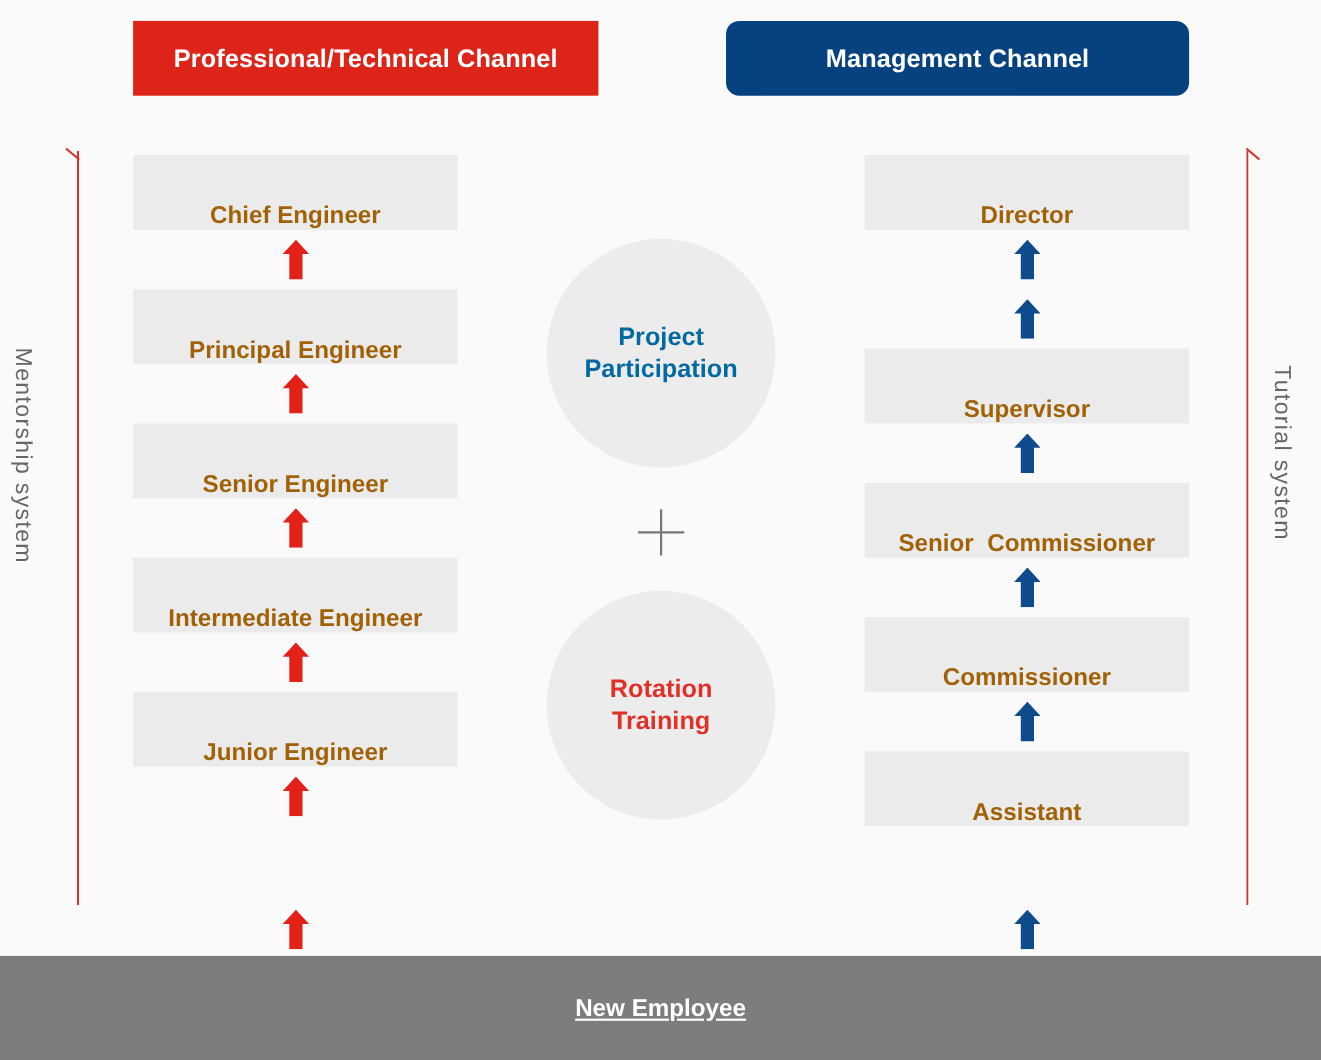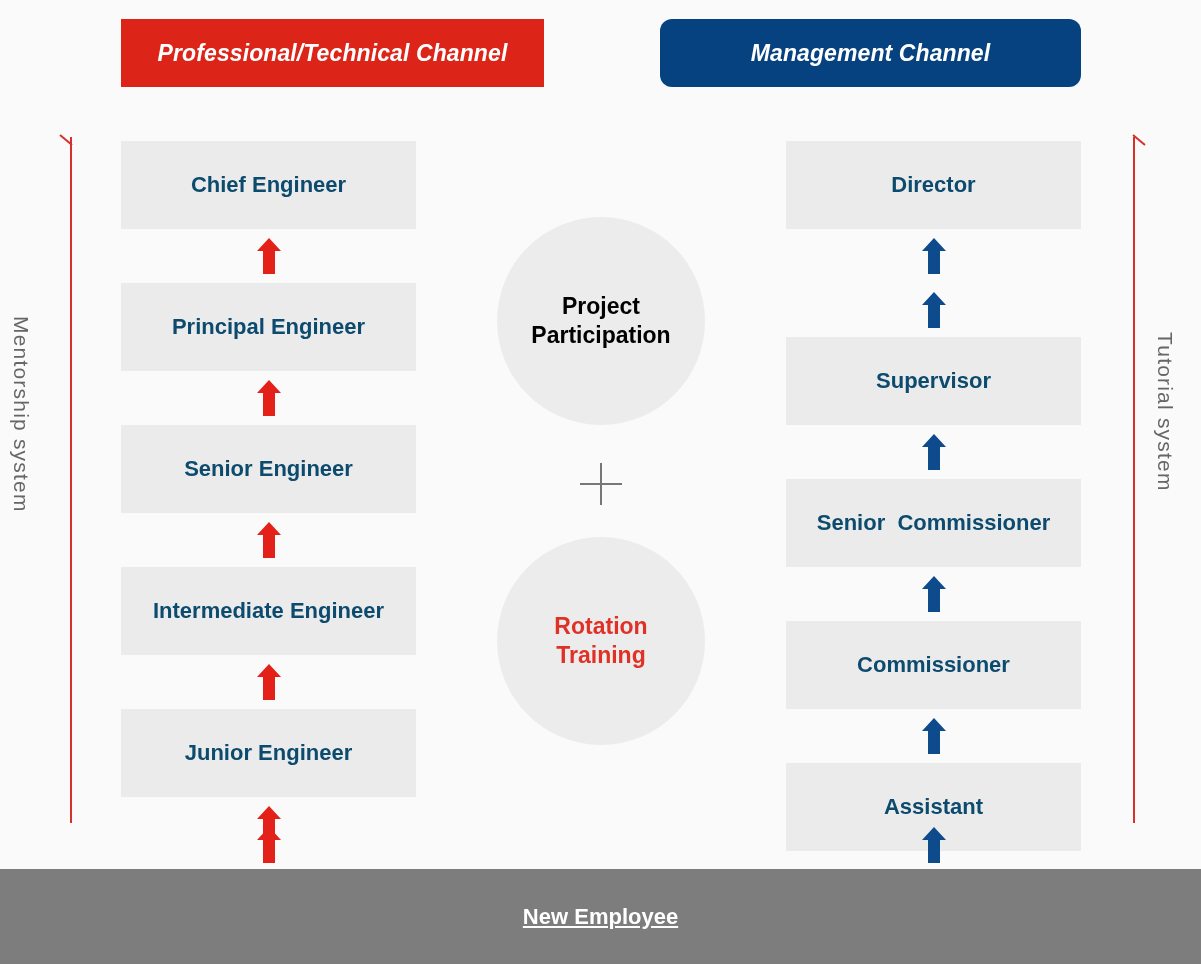--- a/index.html
+++ b/index.html
@@ -20,21 +20,20 @@
     position: absolute;
     top: 19px;
     height: 68px;
     display: flex;
     align-items: center;
     justify-content: center;
     color: #ffffff;
     font-size: 23px;
     font-weight: bold;
     letter-spacing: 0.1px;
-    font-style: italic;
   }
   .channel-header.left {
     left: 121px;
     width: 423px;
     background: #dc2418;
   }
   .channel-header.right {
     left: 660px;
     width: 421px;
     background: #06427f;
@@ -44,26 +43,26 @@
   
   .ladder {
     position: absolute;
     top: 141px;
     width: 295px;
   }
   .ladder.left  { left: 121px; }
   .ladder.right { left: 786px; }
 
   .rung {
-    height: 88px;
+    height: 68px;
     background: #ebebeb;
     display: flex;
-    align-items: center;
-    justify-content: center;
-    color: #0c4a6e;
+    align-items: flex-end;
+    justify-content: center;
+    color: #a16207;
     font-size: 22px;
     font-weight: bold;
     white-space: pre;
   }
 
   .arrow-gap {
     height: 54px;
     display: flex;
     align-items: center;
     justify-content: center;
@@ -97,21 +96,21 @@
     align-items: center;
     justify-content: center;
     text-align: center;
     font-size: 23px;
     font-weight: bold;
     line-height: 1.28;
   }
   .circle.project {
     left: 497px;
     top: 217px;
-    color: #000000;
+    color: #0369a1;
   }
   .circle.rotation {
     left: 497px;
     top: 537px;
     color: #e03127;
   }
 
   .plus-sign {
     position: absolute;
     left: 578px;

